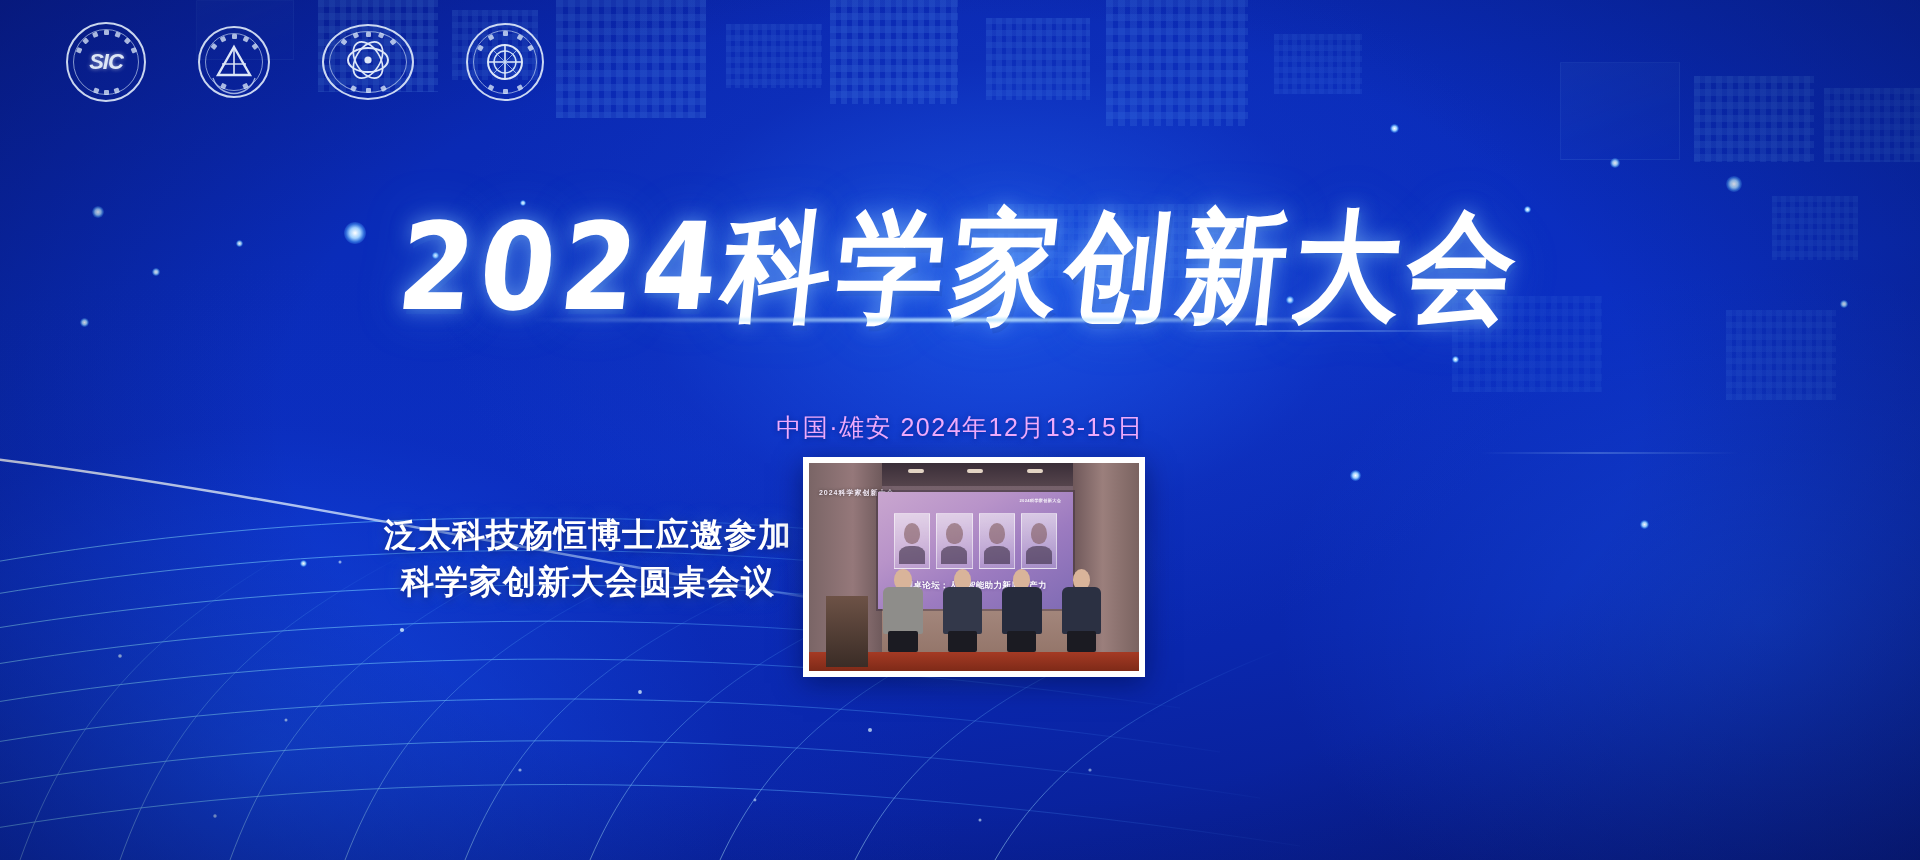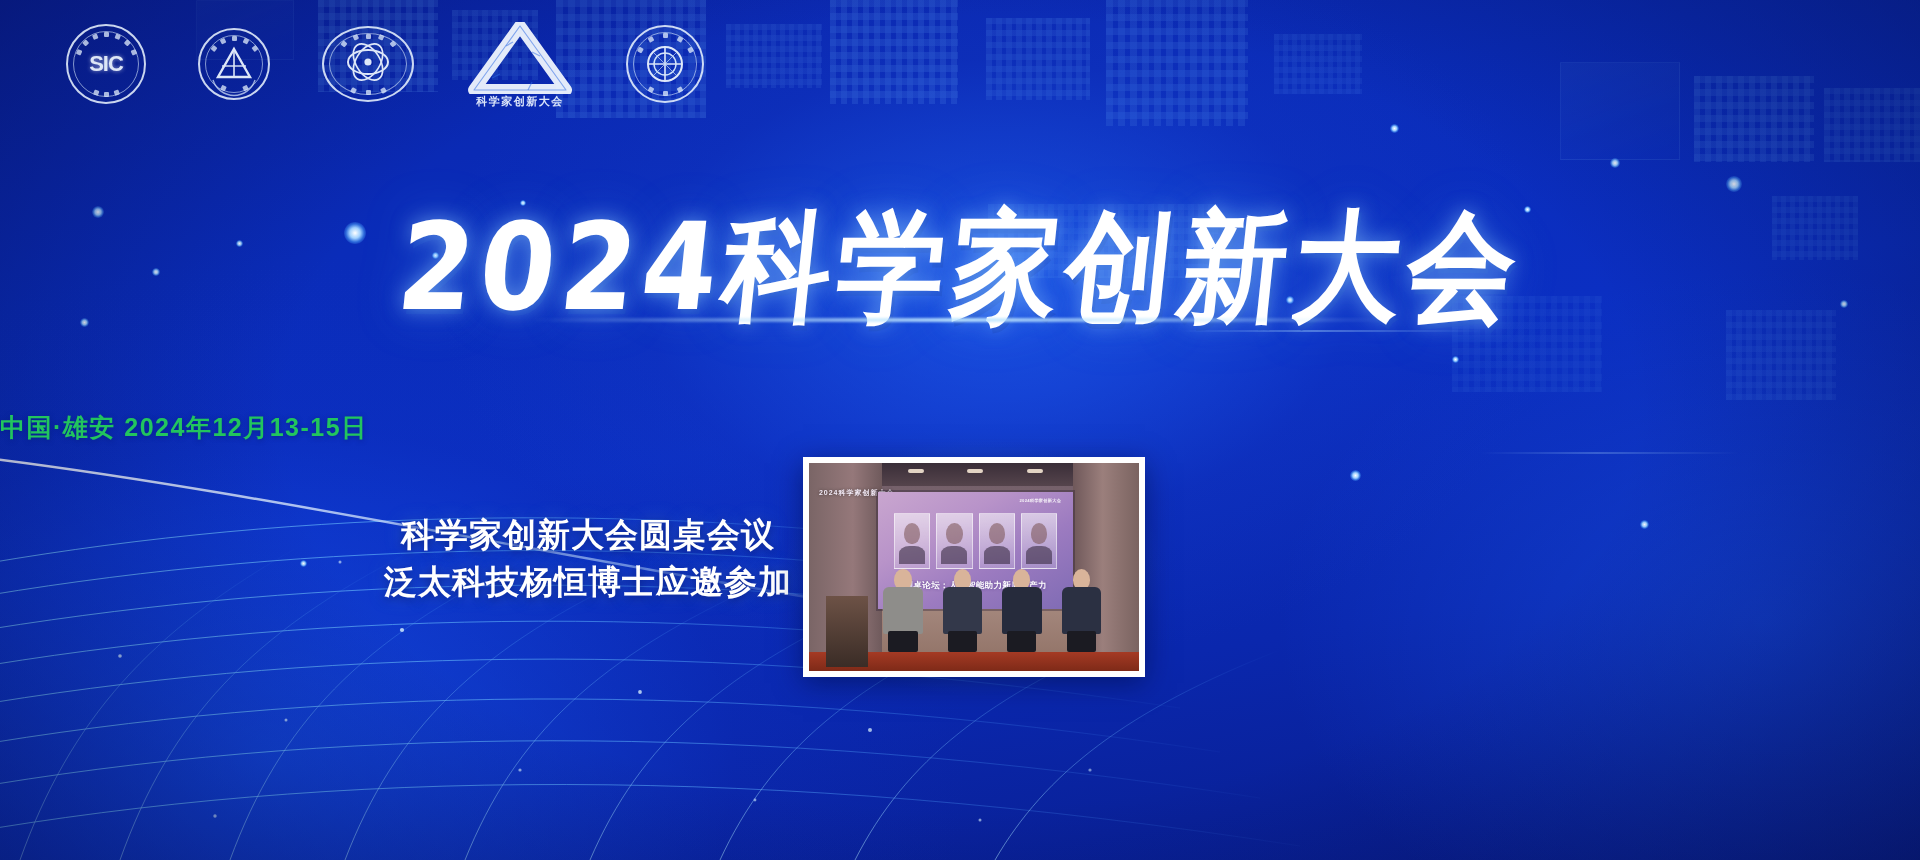--- a/index.html
+++ b/index.html
@@ -161,24 +161,25 @@
     font-weight: 700;
     letter-spacing: 3px;
     color: #ffffff;
     text-shadow: 0 0 14px rgba(120,190,255,0.6), 0 2px 6px rgba(10,40,150,0.6);
     z-index: 7;
   }
 
   .dateline {
     position: absolute;
     left: 0; right: 0; top: 411px;
+    text-align: center;
     font-size: 25px;
-    font-weight: 700;
+    font-weight: 400;
     letter-spacing: 1.5px;
-    color: #22c55e;
+    color: #f0abfc;
     text-shadow: 0 1px 5px rgba(8,30,130,0.8);
     z-index: 7;
   }
 
   
   .caption {
     position: absolute;
     left: 378px; top: 512px;
     width: 420px;
     text-align: center;
@@ -386,21 +387,21 @@
           <span style="transform: rotate(22deg)  translate(0,-30px)"></span>
           <span style="transform: rotate(44deg)  translate(0,-30px)"></span>
           <span style="transform: rotate(66deg)  translate(0,-30px)"></span>
           <span style="transform: rotate(-22deg) translate(0,-30px)"></span>
           <span style="transform: rotate(-44deg) translate(0,-30px)"></span>
           <span style="transform: rotate(-66deg) translate(0,-30px)"></span>
           <span style="transform: rotate(180deg) translate(0,-30px)"></span>
           <span style="transform: rotate(200deg) translate(0,-30px)"></span>
           <span style="transform: rotate(160deg) translate(0,-30px)"></span>
         </div>
-        <div class="seal-inner" style="font-size:22px; text-shadow:0 0 4px rgba(255,255,255,.6);">SIC</div>
+        <div class="seal-inner" style="font-size:22px; text-shadow:0 0 4px rgba(255,255,255,.6);font-style:italic;">SIC</div>
       </div>
     </div>
 
     <div class="logo">
       <div class="seal" style="width:68px; height:68px;">
         <div class="ring-text">
           <span style="transform: rotate(0deg)   translate(0,-26px)"></span>
           <span style="transform: rotate(26deg)  translate(0,-26px)"></span>
           <span style="transform: rotate(52deg)  translate(0,-26px)"></span>
           <span style="transform: rotate(-26deg) translate(0,-26px)"></span>
@@ -431,32 +432,20 @@
         </div>
         <svg width="88" height="72" viewBox="0 0 88 72" style="position:absolute;inset:0;">
           <ellipse cx="44" cy="34" rx="20" ry="12" fill="none" stroke="#eef6ff" stroke-width="2"></ellipse>
           <ellipse cx="44" cy="34" rx="20" ry="12" fill="none" stroke="#eef6ff" stroke-width="1.7" transform="rotate(58 44 34)"></ellipse>
           <ellipse cx="44" cy="34" rx="20" ry="12" fill="none" stroke="#eef6ff" stroke-width="1.7" transform="rotate(-58 44 34)"></ellipse>
           <circle cx="44" cy="34" r="3.6" fill="#eef6ff"></circle>
         </svg>
       </div>
     </div>
 
-    <div class="logo tri-logo" style="width:108px;height:84px;">
-      <svg width="108" height="72" viewBox="0 0 108 72">
-        <path d="M54,4 L100,68 L8,68 Z" fill="none" stroke="#f4f9ff" stroke-width="12" stroke-linejoin="round"></path>
-        <path d="M54,4 L100,68 L8,68 Z" fill="none" stroke="#2f6fe8" stroke-width="1.1" stroke-linejoin="round" opacity=".55"></path>
-        <path d="M40,24 L47,20" stroke="#2f6fe8" stroke-width="1.3" opacity=".5"></path>
-        <path d="M66,30 L74,34" stroke="#2f6fe8" stroke-width="1.3" opacity=".5"></path>
-        <path d="M26,56 L34,52" stroke="#2f6fe8" stroke-width="1.3" opacity=".5"></path>
-        <path d="M62,68 L66,60" stroke="#2f6fe8" stroke-width="1.3" opacity=".5"></path>
-        <path d="M54,44 L54,36" stroke="#2f6fe8" stroke-width="1.1" opacity=".4"></path>
-      </svg>
-      <div class="tri-sub" style="font-size:11px; letter-spacing:1.5px;">科学家创新大会</div>
-    </div>
 
     <div class="logo">
       <div class="seal" style="width:74px; height:74px;">
         <div class="ring-text">
           <span style="transform: rotate(0deg)   translate(0,-29px)"></span>
           <span style="transform: rotate(30deg)  translate(0,-29px)"></span>
           <span style="transform: rotate(60deg)  translate(0,-29px)"></span>
           <span style="transform: rotate(-30deg) translate(0,-29px)"></span>
           <span style="transform: rotate(-60deg) translate(0,-29px)"></span>
           <span style="transform: rotate(150deg) translate(0,-29px)"></span>
@@ -475,22 +464,22 @@
   </div>
 
   <div class="title-wrap">
     <div class="main-title">2024科学家创新大会</div>
   </div>
   <div class="title-underglow"></div>
 
   <div class="dateline">中国·雄安   2024年12月13-15日</div>
 
   <div class="caption">
+    <div>泛太科技杨恒博士应邀参加</div>
     <div>科学家创新大会圆桌会议</div>
-    <div>泛太科技杨恒博士应邀参加</div>
   </div>
 
   <div class="photo-glow"></div>
   <div class="photo-frame">
     <div class="photo">
       <div class="ph-ceiling"></div>
       <div class="ph-light" style="left:14%"></div>
       <div class="ph-light" style="left:30%"></div>
       <div class="ph-light" style="left:48%"></div>
       <div class="ph-light" style="left:66%"></div>

